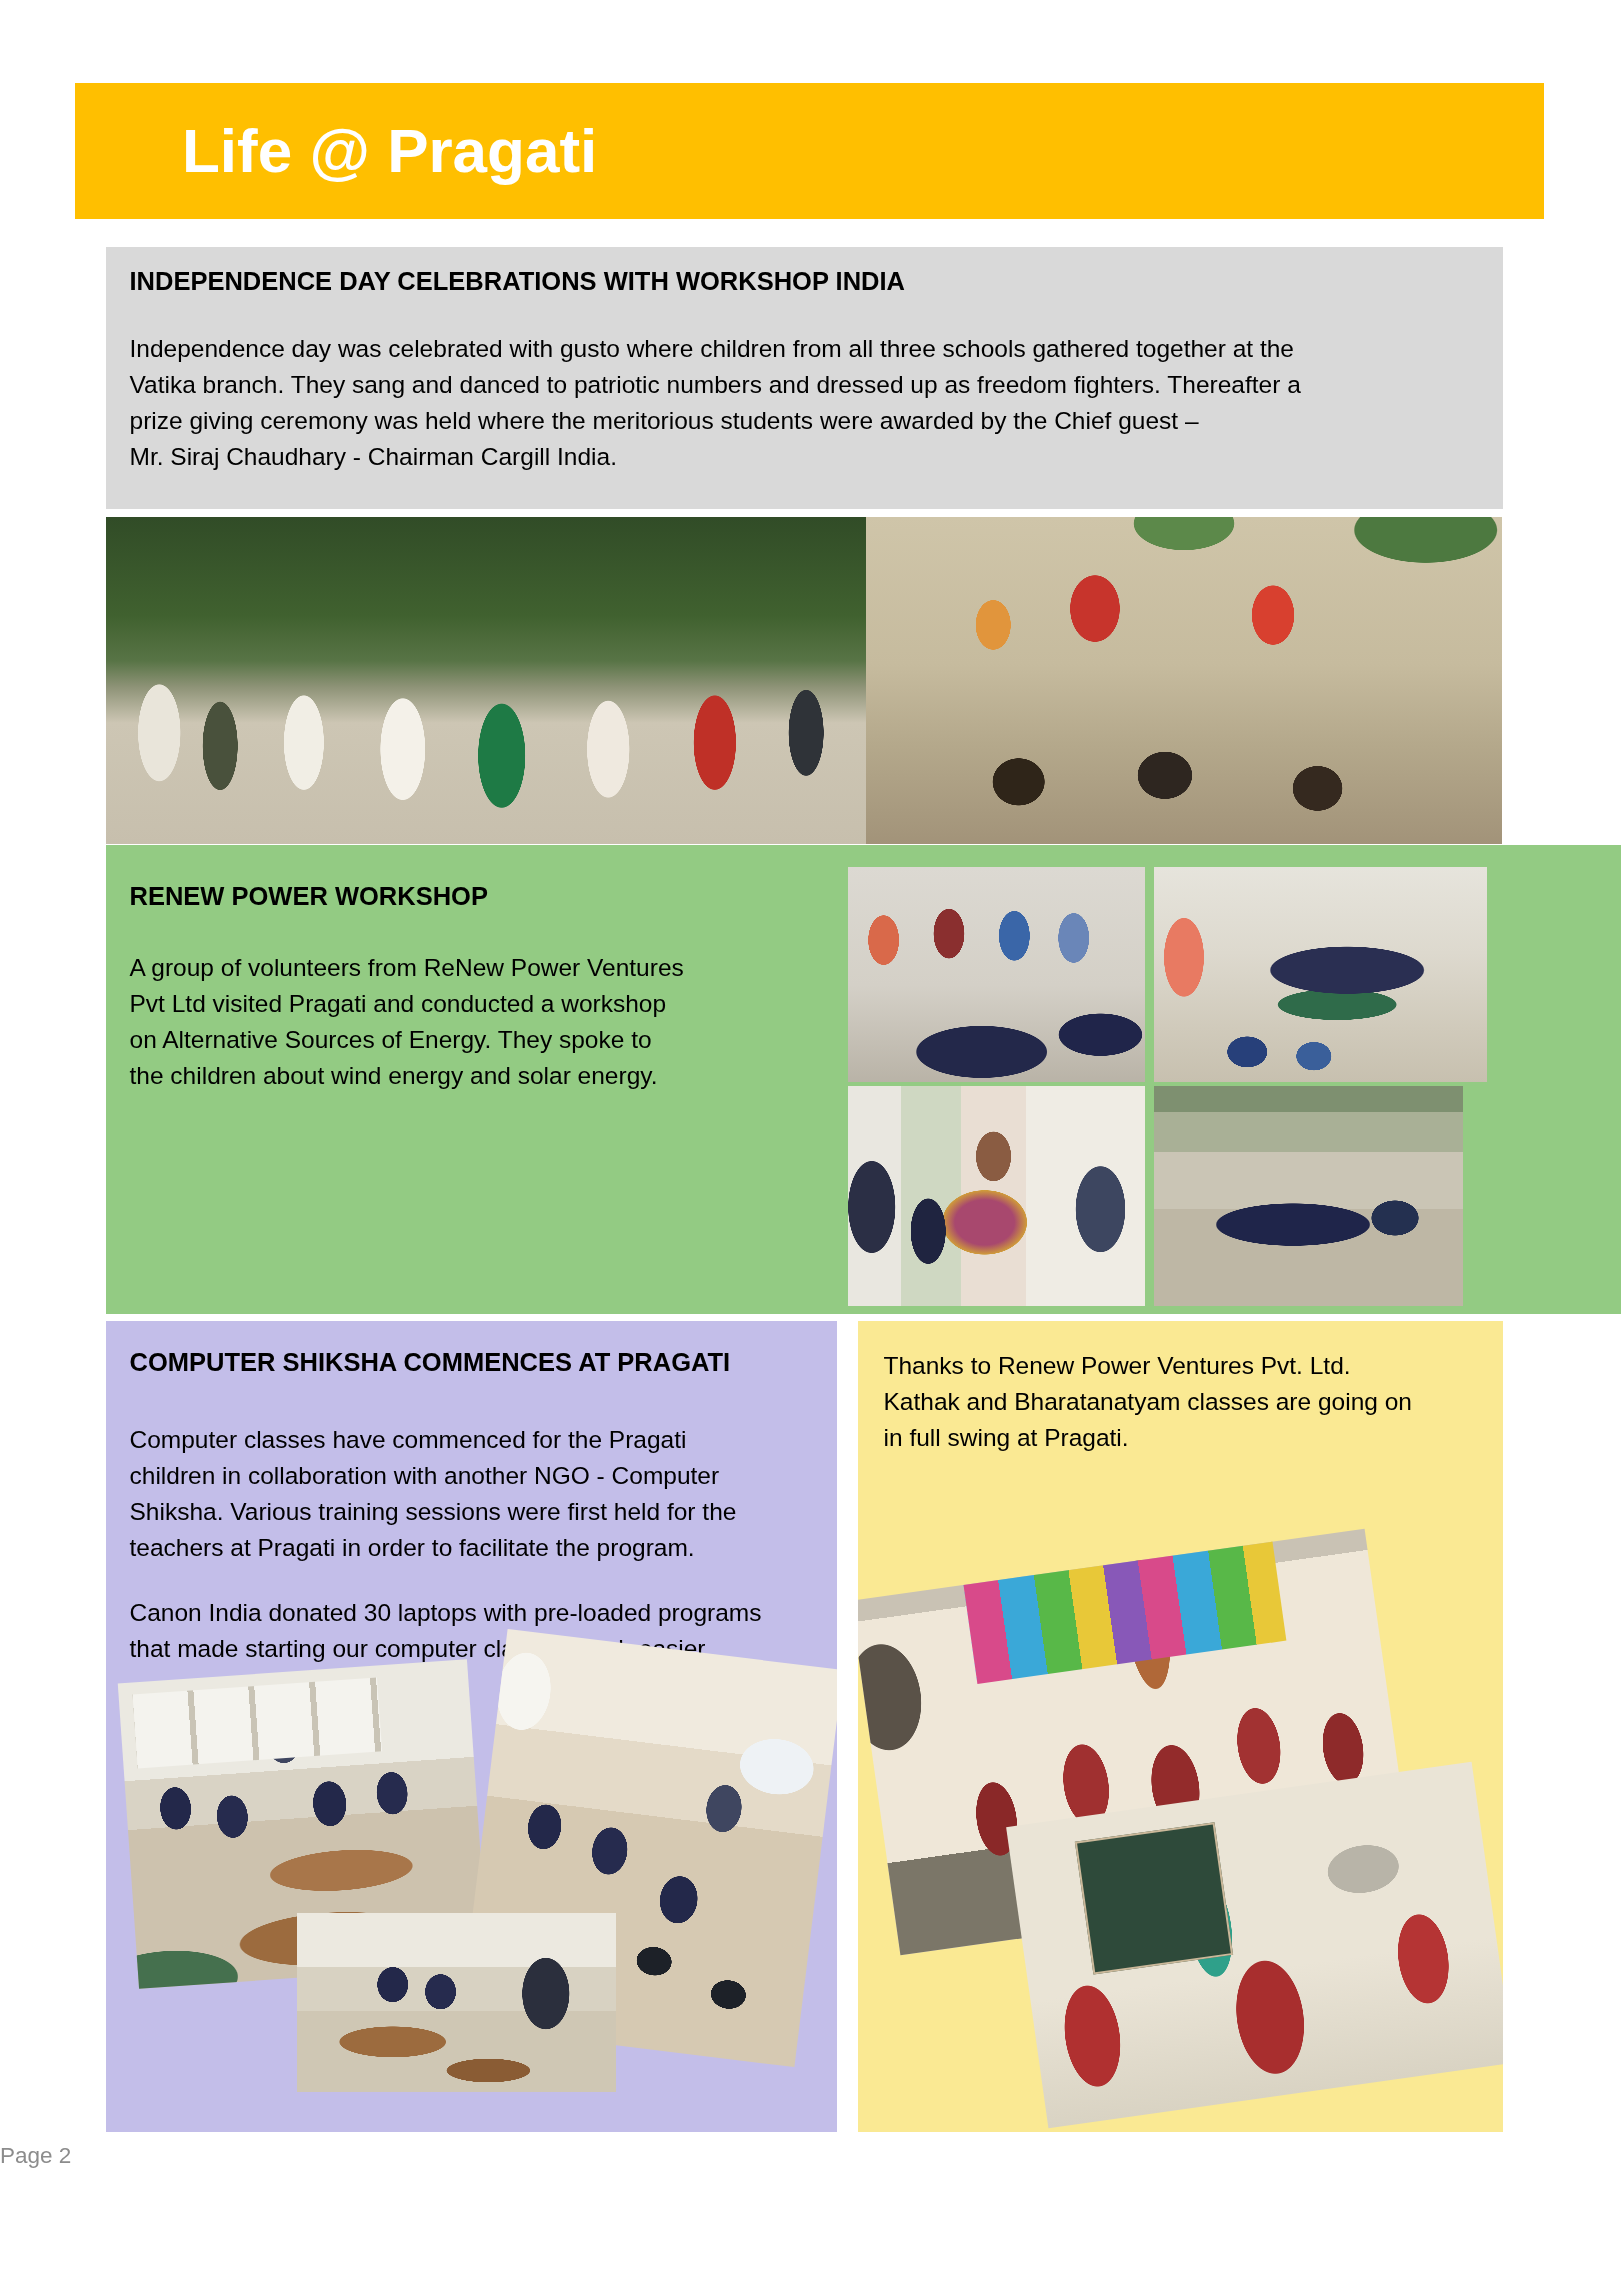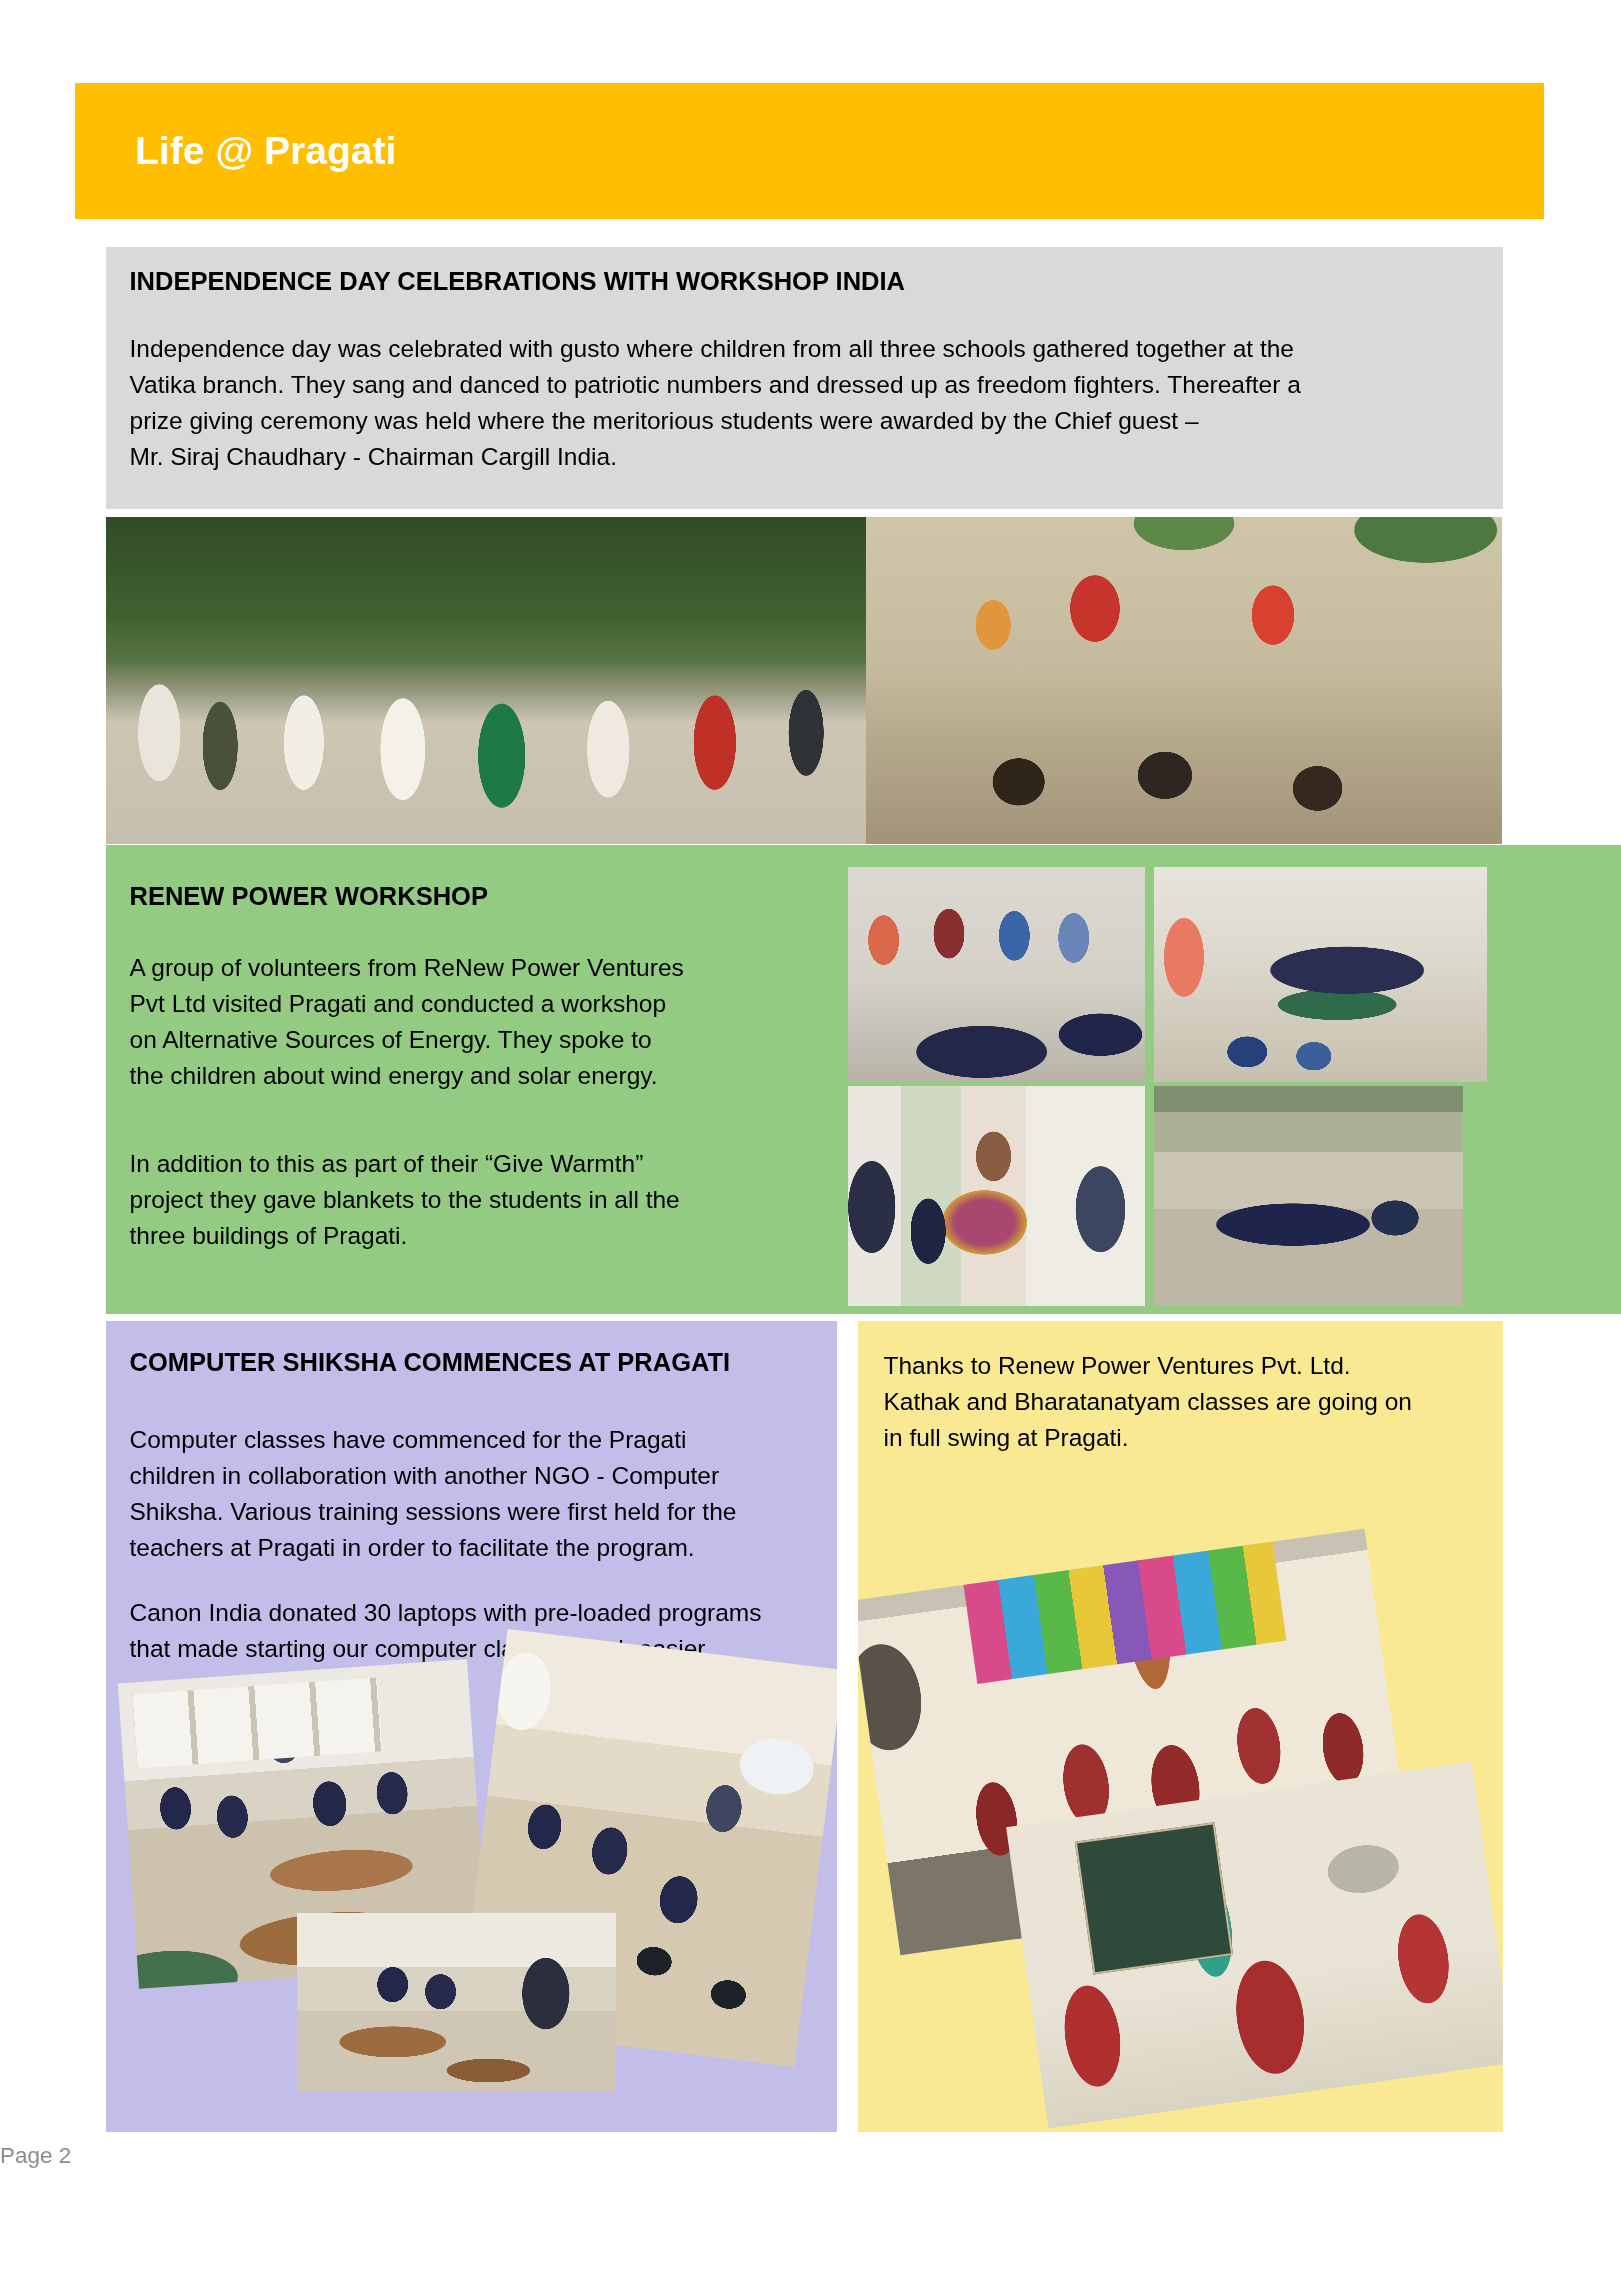--- a/index.html
+++ b/index.html
@@ -1,22 +1,22 @@
 <!DOCTYPE html>
 <html style="--header: #FFBF00; --gray: #D9D9D9; --green: #93CB83; --purple: #C3BEE9; --yellow: #FAE993; --footer_text: #8C8C8C;"><head>
 <meta charset="utf-8">
 <style>
   html,body{margin:0;padding:0;background:#ffffff;}
   .page{position:relative;width:1621px;height:2293px;background:#ffffff;overflow:hidden;
         font-family:"Liberation Sans","DejaVu Sans",sans-serif;color:#000;}
   
   .header{position:absolute;left:75px;top:83px;width:1469px;height:136px;
           background:var(--header,#FFBF00);}
-  .header .title{padding-left:60px;line-height:136px;font-size:39px;font-weight:bold;
-          color:#ffffff;letter-spacing:0px;}
+  .header .title{padding-left:81px;line-height:136px;font-size:62px;font-weight:bold;
+          color:#ffffff;letter-spacing:0px;margin-left:26px;}
   
   .h2{font-size:25.5px;font-weight:bold;margin:0;white-space:pre-line;}
   .body-text{font-size:24.5px;line-height:36px;margin:0;white-space:pre-line;}
   
   .sec-gray{position:absolute;left:106px;top:247px;width:1397px;height:262px;
             background:var(--gray,#D9D9D9);box-sizing:border-box;padding:19.6px 0 0 23.5px;}
   .sec-gray .h2{margin-bottom:35px;}
   
   .ph{position:absolute;}
   .ph-ind-left{left:106px;top:517px;width:761px;height:327px;background:
@@ -157,23 +157,20 @@
 
   <div class="ph ph-ind-left" title="Children dressed as freedom fighters marching"></div>
   <div class="ph ph-ind-right" title="Chief guest, staff and children with prizes"></div>
 
   <section class="sec-green">
     <div class="h2">RENEW POWER WORKSHOP</div>
     <div class="body-text p1">A group of volunteers from ReNew Power Ventures
 Pvt Ltd visited Pragati and conducted a workshop
 on Alternative Sources of Energy. They spoke to
 the children about wind energy and solar energy.</div>
-    <div class="body-text">In addition to this as part of their “Give Warmth”
-project they gave blankets to the students in all the
-three buildings of Pragati.</div>
     <div class="ph g1" title="ReNew Power volunteers with students in computer lab"></div>
     <div class="ph g2" title="Volunteer handing blankets to students in classroom"></div>
     <div class="ph g3" title="Give Warmth banner blanket handover"></div>
     <div class="ph g4" title="Students gathered outside school building"></div>
   </section>
 
   <section class="sec-purple">
     <div class="h2">COMPUTER SHIKSHA COMMENCES AT PRAGATI</div>
     <div class="body-text p1">Computer classes have commenced for the Pragati
 children in collaboration with another NGO - Computer

